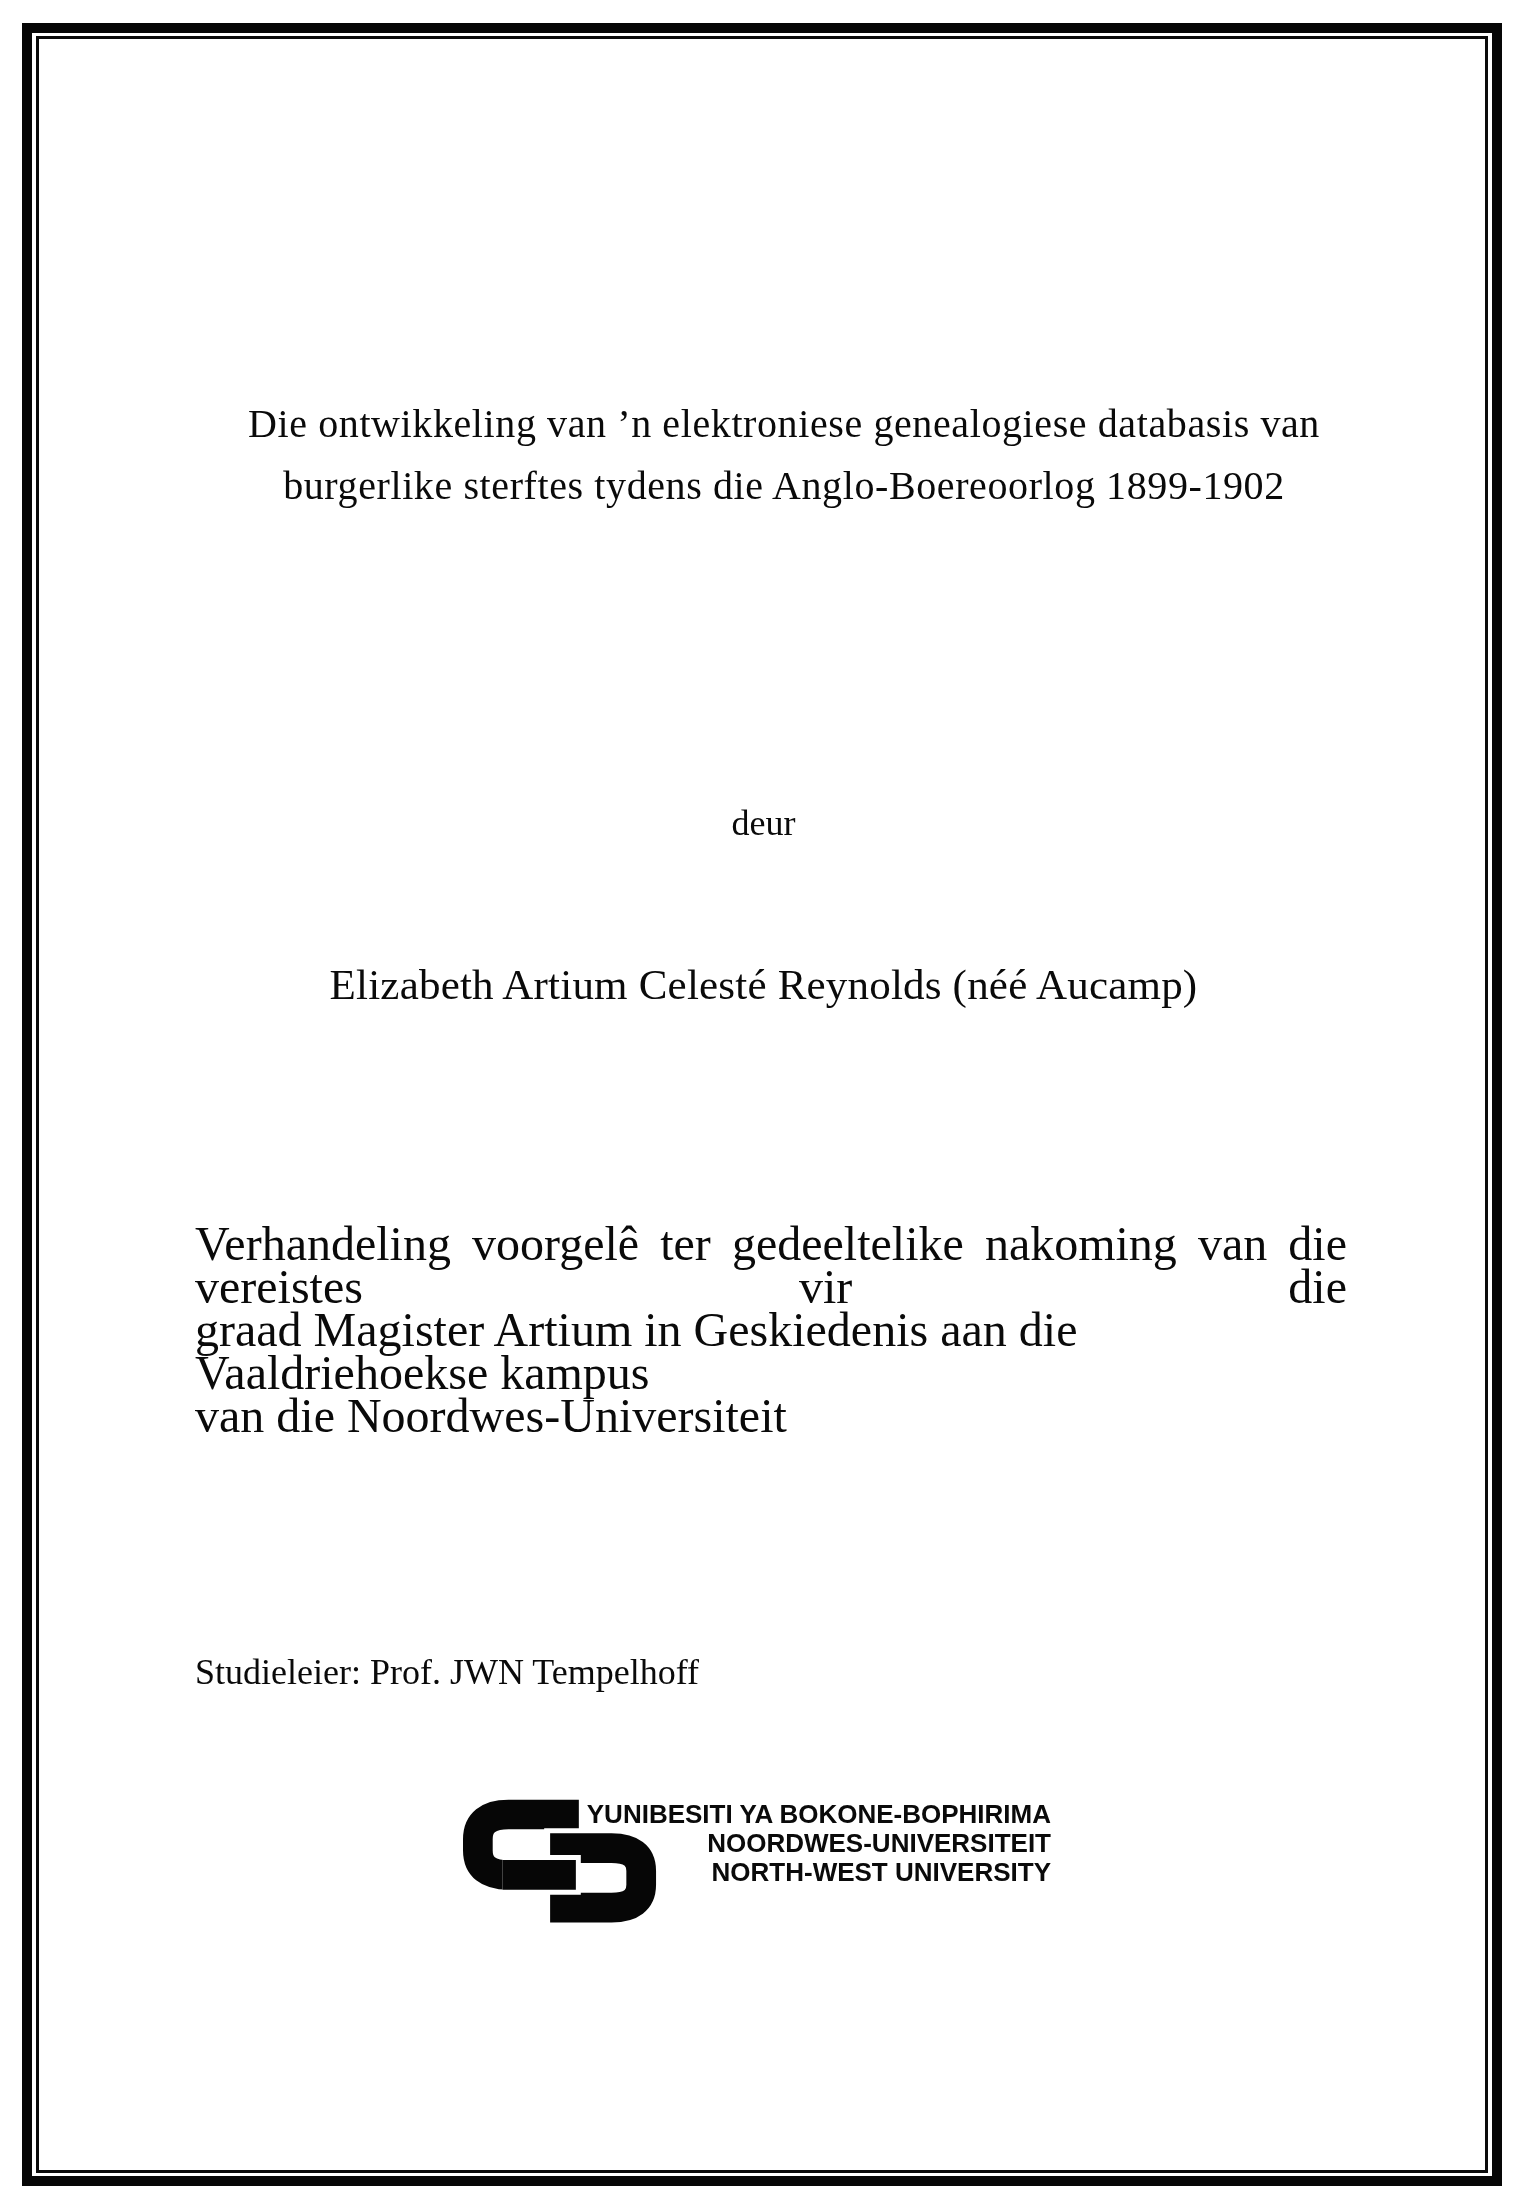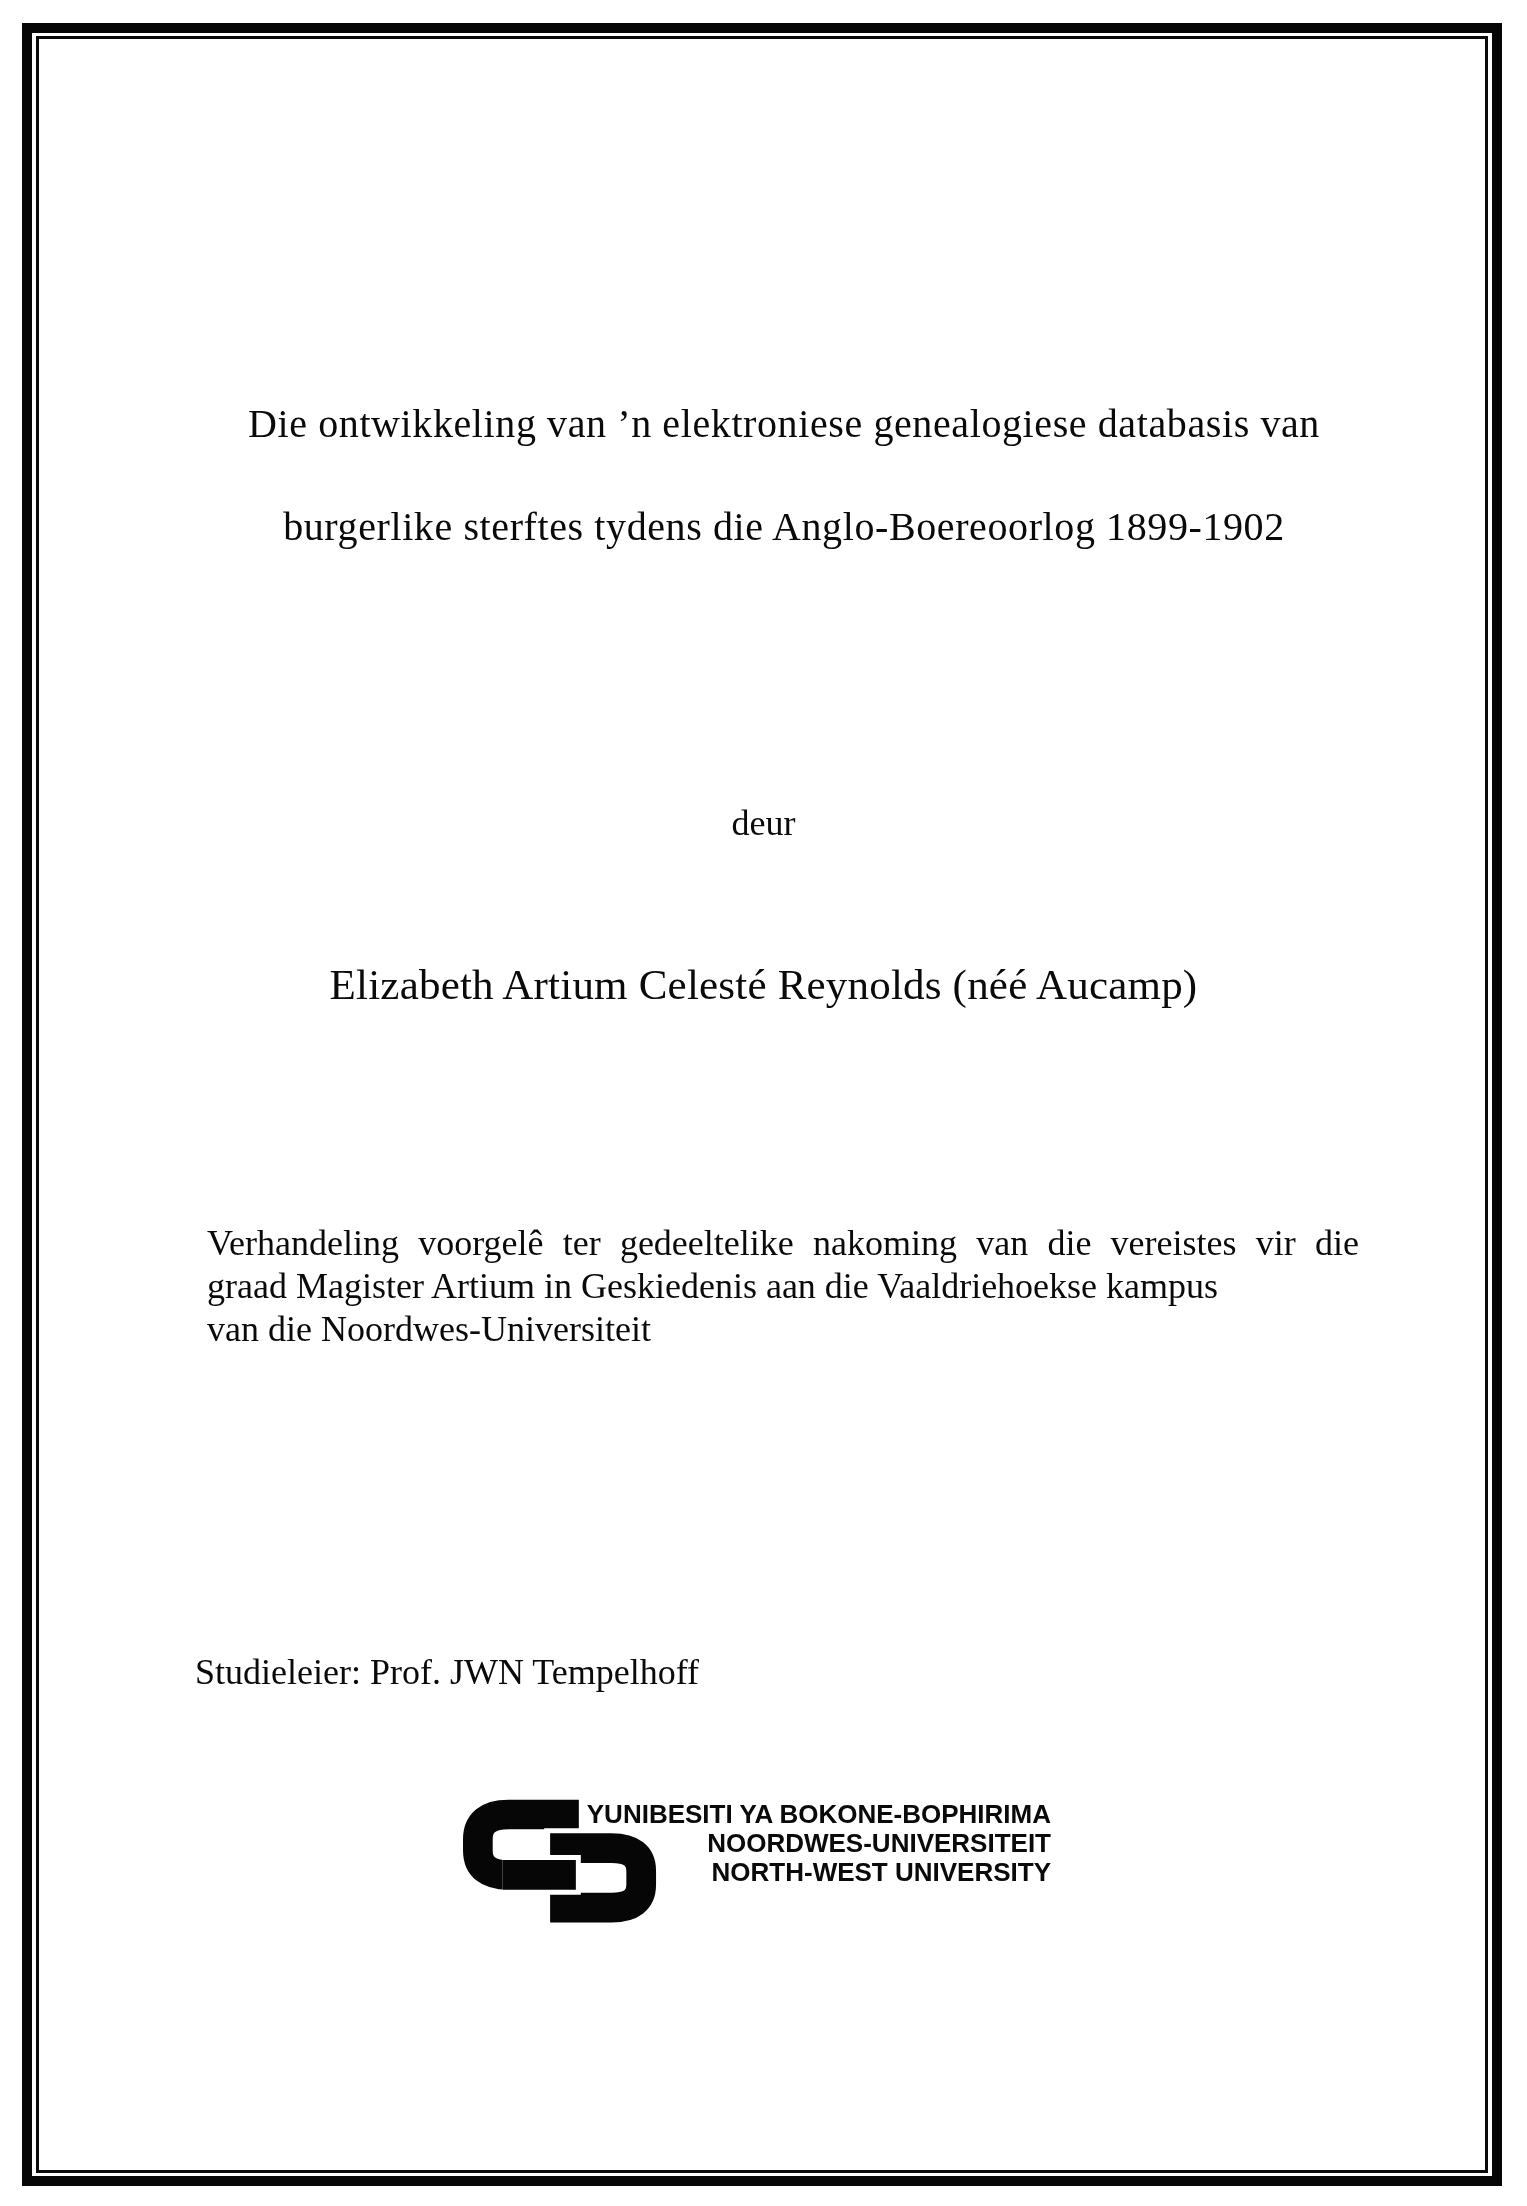--- a/index.html
+++ b/index.html
@@ -29,21 +29,21 @@
 
   .title-line {
     left: 0; right: 0;
     text-align: center;
     font-size: 40px;
     letter-spacing: 0.6px;
     white-space: nowrap;
     padding-left: 41px;
   }
   .title-1 { top: 400px; }
-  .title-2 { top: 503px; }
+  .title-2 { top: 462px; }
 
   .byline {
     left: 0; right: 0;
     top: 802px;
     text-align: center;
     font-size: 36px;
   }
 
   .author {
     left: 0; right: 0;
@@ -51,23 +51,22 @@
     text-align: center;
     font-size: 43px;
     letter-spacing: 0.2px;
     white-space: nowrap;
   }
 
   .submission {
     left: 195px;
     width: 1152px;
     top: 1222px;
-    font-size: 36px;
+    font-size: 48px;
     line-height: 43px;
-    margin-left: 12px;
   }
   .submission .just {
     text-align: justify;
     text-align-last: justify;
   }
   .submission .ital { }
 
   .supervisor-block {
     left: 195px;
     top: 1650px;

